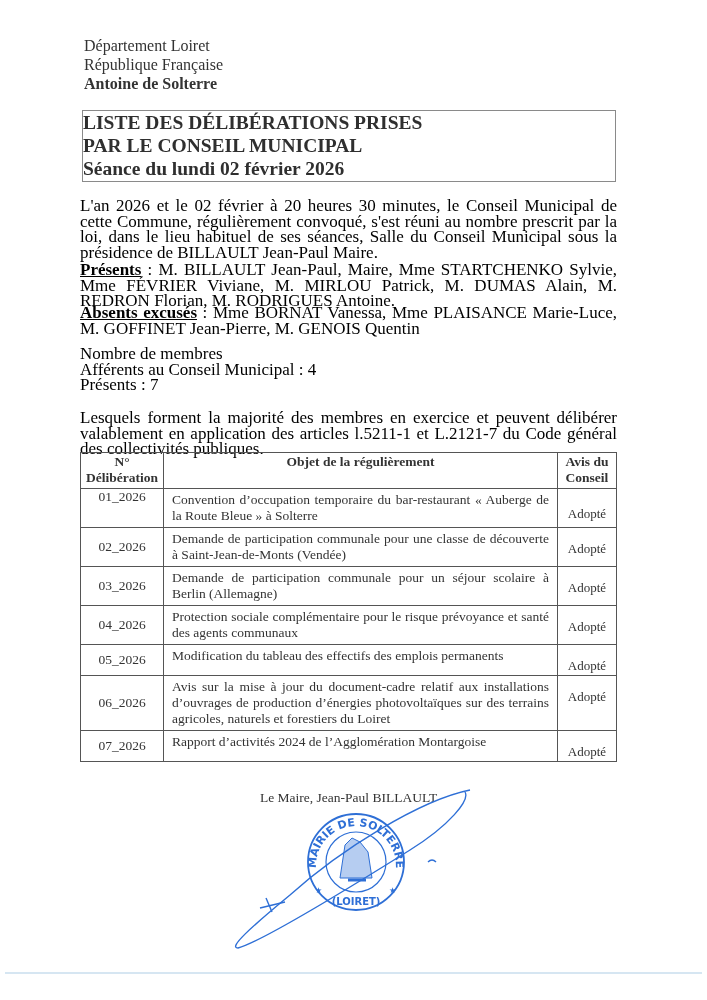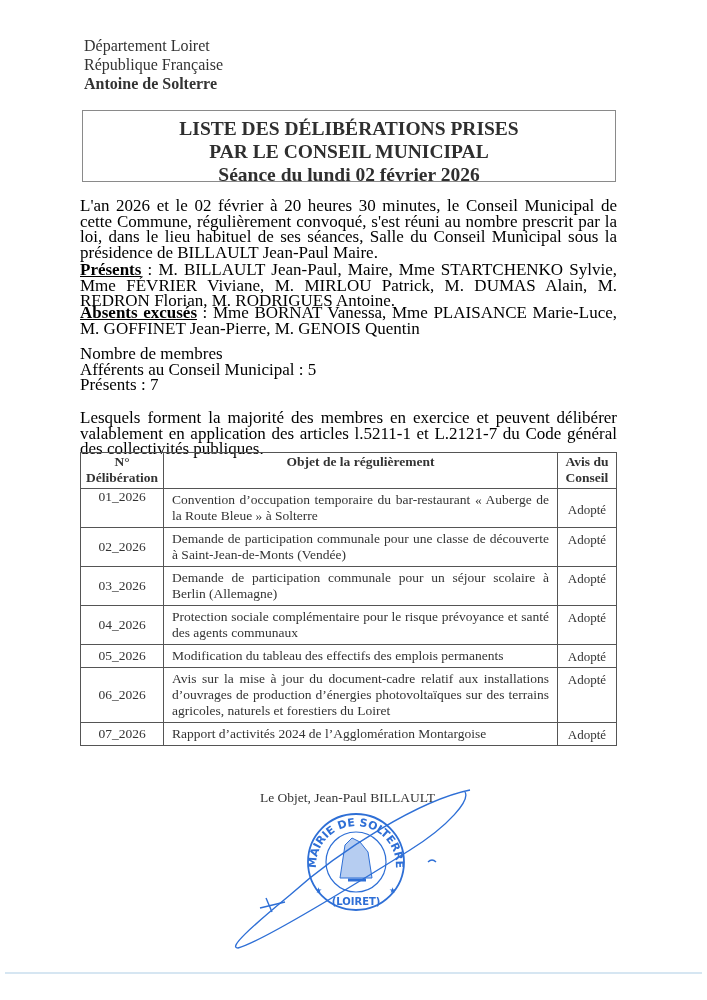--- a/index.html
+++ b/index.html
@@ -5,35 +5,35 @@
     html, body { margin: 0; padding: 0; }
     body {
       width: 707px; height: 1000px; background: #ffffff; position: relative; overflow: hidden;
       font-family: "Liberation Serif", "DejaVu Serif", serif; color: #2a2a2a;
     }
     .abs { position: absolute; }
     .header { left: 84px; top: 36px; font-size: 16px; line-height: 19px; color: #333; }
     .header .commune { font-weight: bold; }
     .title-box {
       left: 82px; top: 110px; width: 534px; height: 72px;
-      border: 1.5px solid #8a8a8a; text-align: center;
+      border: 1.5px solid #8a8a8a; text-align: left;
       font-weight: bold; font-size: 19.5px; line-height: 23px; color: #2f2f2f;
-      padding-top: 6px; box-sizing: border-box;
+      padding-top: 0; box-sizing: border-box;
     }
     .para { left: 80px; width: 537px; font-size: 17px; line-height: 15.5px; color: #000000; text-align: justify; }
     .lbl { font-weight: bold; text-decoration: underline; }
     table.delib {
       position: absolute; left: 80px; top: 452px; width: 537px;
       border-collapse: collapse; font-size: 13.5px; line-height: 16px; color: #333;
     }
     table.delib th, table.delib td { border: 1px solid #555; vertical-align: top; }
     table.delib th { font-weight: bold; text-align: center; padding: 1px 3px 2px; }
     table.delib td.num { text-align: center; vertical-align: middle; width: 76px; }
     table.delib td.obj { text-align: justify; padding: 3px 8px 3px 8px; }
-    table.delib td.avis { text-align: center; padding-top: 4px; font-size: 13px; width: 52px; }
+    table.delib td.avis { text-align: center; padding-top: 13px; font-size: 13px; width: 52px; }
     .signature { left: 260px; top: 790px; font-size: 13.5px; color: #333; }
     .stamp-wrap { left: 0; top: 0; width: 707px; height: 1000px; pointer-events: none; }
     .footer-line { left: 5px; top: 972px; width: 697px; height: 2px; background: #d6e6f2; }
   </style>
 </head>
 <body>
 
 <div class="abs header">
   <div>Département Loiret</div>
   <div>République Française</div>
@@ -51,21 +51,21 @@
 <div class="abs para" style="top:262px;">
   <span class="lbl">Présents</span><span> : M. BILLAULT Jean-Paul, Maire, Mme STARTCHENKO Sylvie, Mme FÉVRIER Viviane, M. MIRLOU Patrick, M. DUMAS Alain, M. REDRON Florian, M. RODRIGUES Antoine.</span>
 </div>
 
 <div class="abs para" style="top:305px;">
   <span class="lbl">Absents excusés</span><span> : Mme BORNAT Vanessa, Mme PLAISANCE Marie-Luce, M. GOFFINET Jean-Pierre, M. GENOIS Quentin</span>
 </div>
 
 <div class="abs para" style="top:346px;">
   <div>Nombre de membres</div>
-  <div>Afférents au Conseil Municipal : 5</div>
+  <div>Afférents au Conseil Municipal : 4</div>
   <div>Présents : 7</div>
 </div>
 
 <div class="abs para" style="top:410px;">Lesquels forment la majorité des membres en exercice et peuvent délibérer valablement en application des articles l.5211-1 et L.2121-7 du Code général des collectivités publiques.</div>
 
 <table class="delib">
   <thead>
     <tr>
       <th style="width:76px;">
         <div>N°</div>
@@ -110,21 +110,21 @@
       <td class="avis">Adopté</td>
     </tr>
     <tr>
       <td class="num">07_2026</td>
       <td class="obj">Rapport d’activités 2024 de l’Agglomération Montargoise</td>
       <td class="avis">Adopté</td>
     </tr>
   </tbody>
 </table>
 
-<div class="abs signature">Le Objet, Jean-Paul BILLAULT</div>
+<div class="abs signature">Le Maire, Jean-Paul BILLAULT</div>
 
 <svg class="abs stamp-wrap" viewBox="0 0 707 1000">
   <defs>
     <path id="arcTop" d="M 316 866 A 40 40 0 1 1 396 866"></path>
     <path id="arcBot" d="M 330 900 A 34 34 0 0 0 382 900"></path>
   </defs>
   <g fill="none" stroke="#2e6fd6">
     <circle cx="356" cy="862" r="48" stroke-width="1.8"></circle>
     <circle cx="356" cy="862" r="30" stroke-width="1.2"></circle>
     <path d="M 340 878 L 345 845 L 352 838 L 360 842 L 368 852 L 372 878 Z" stroke-width="1" fill="#2e6fd6" fill-opacity="0.35"></path>

